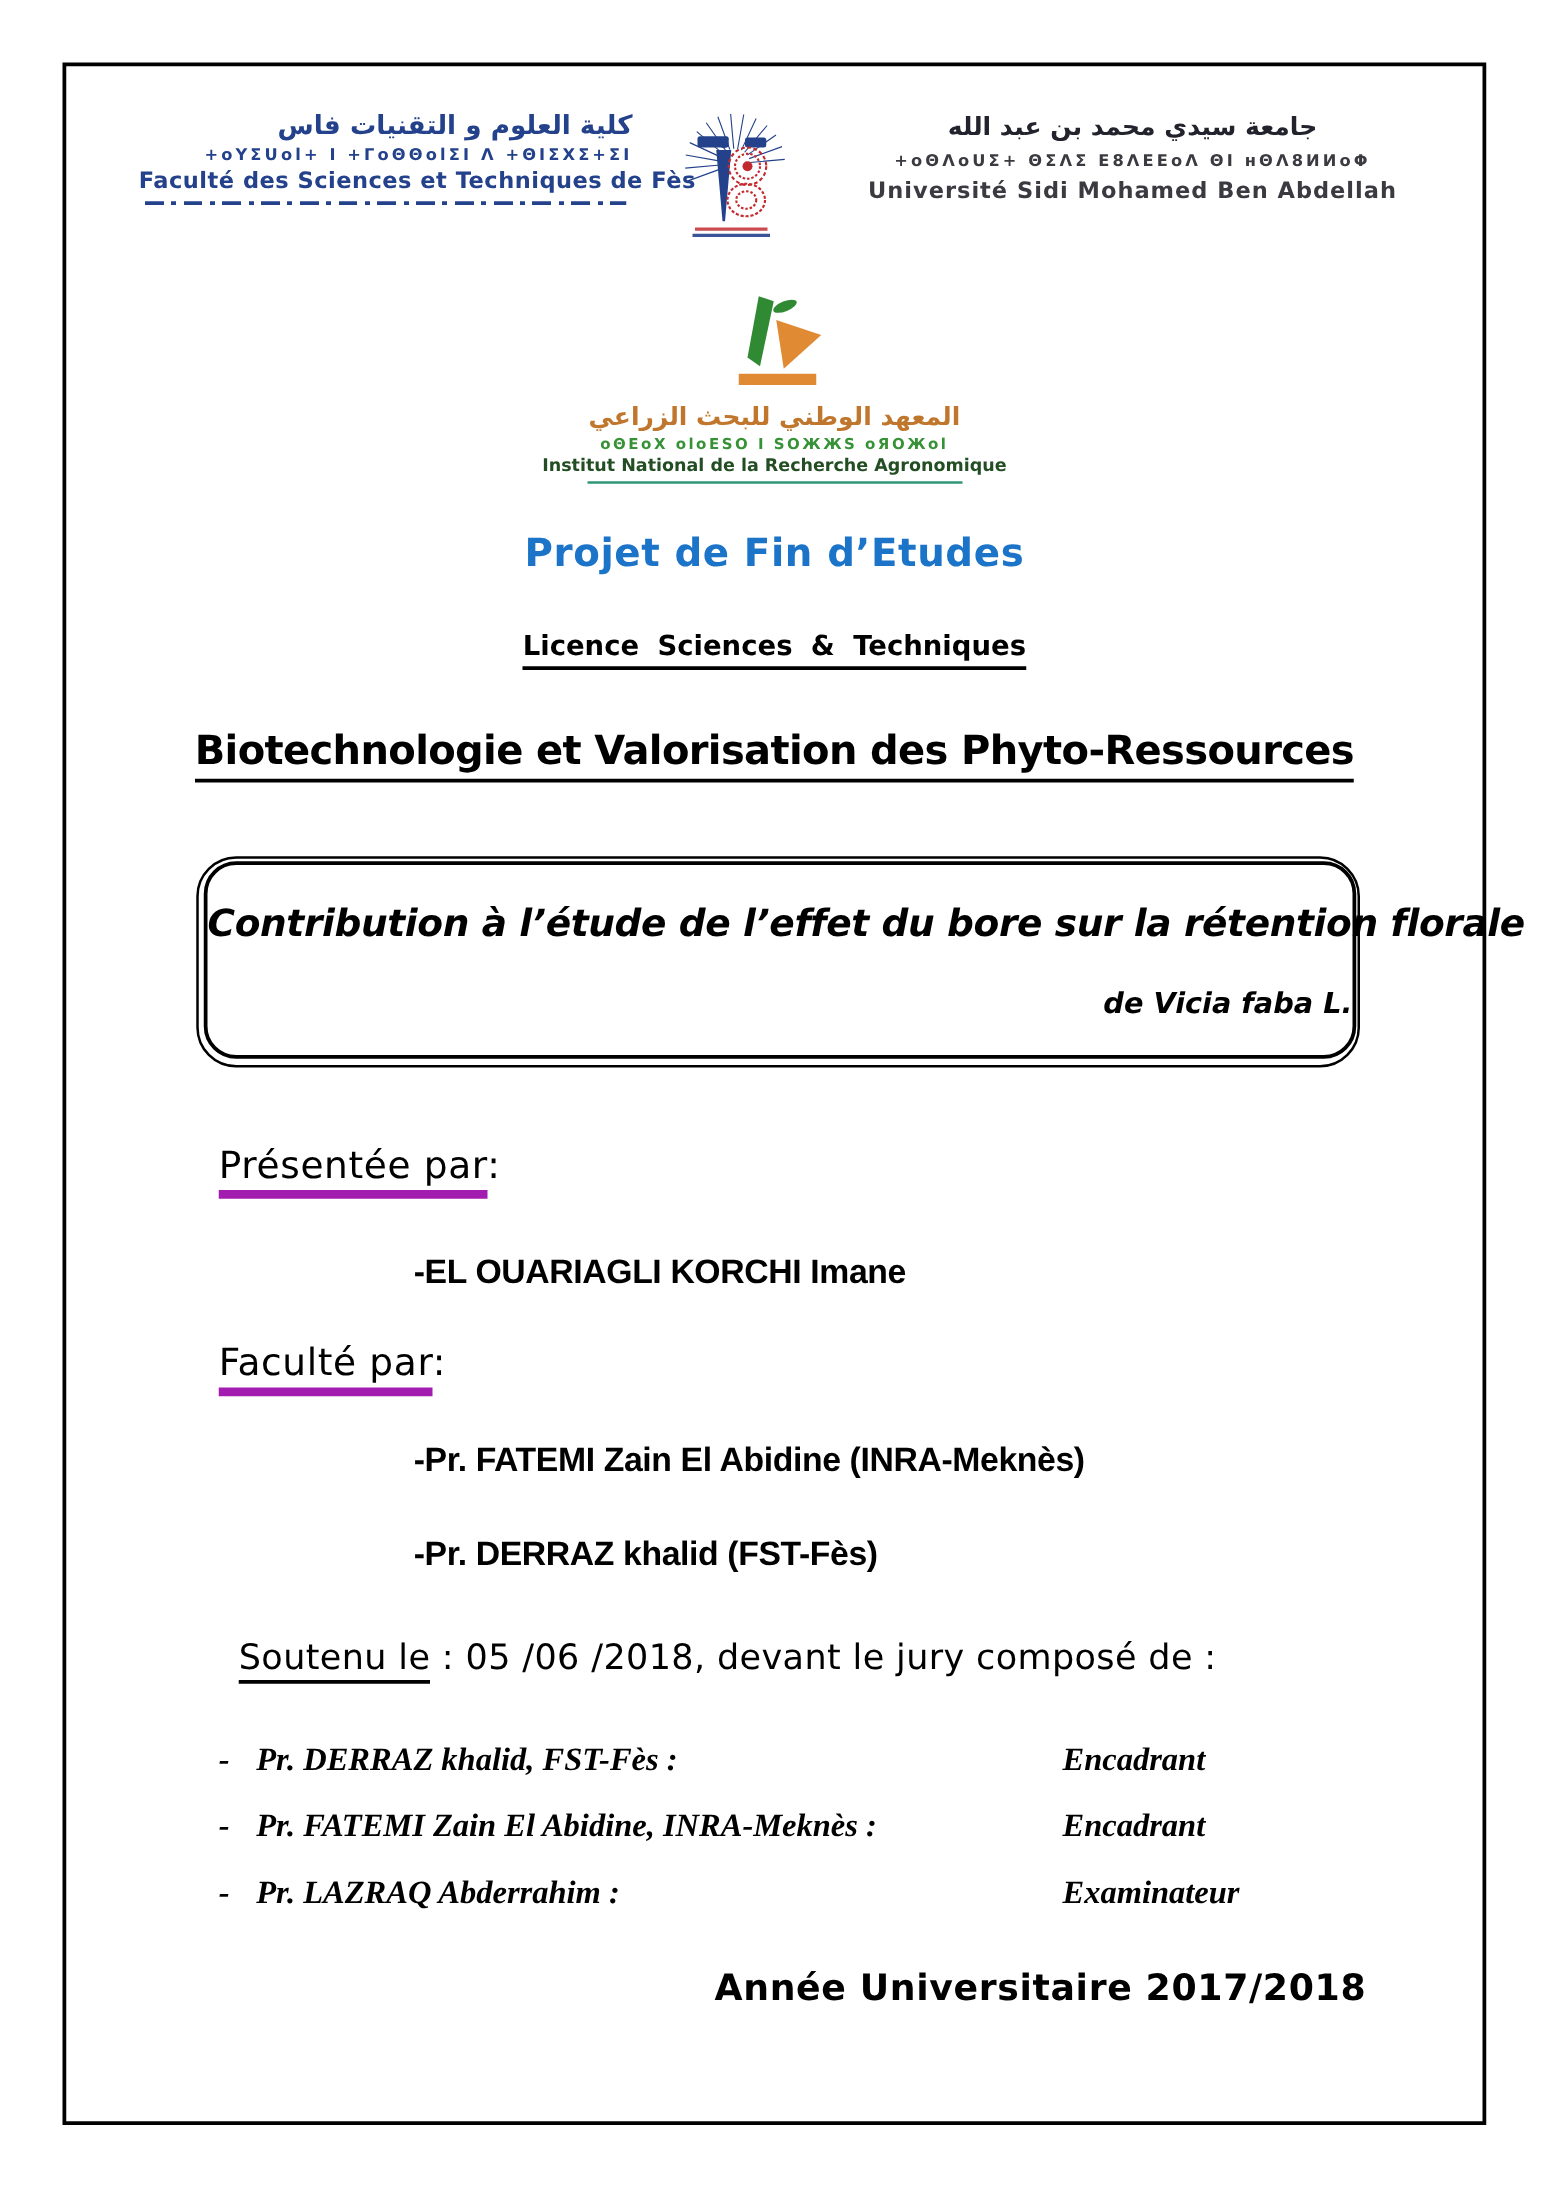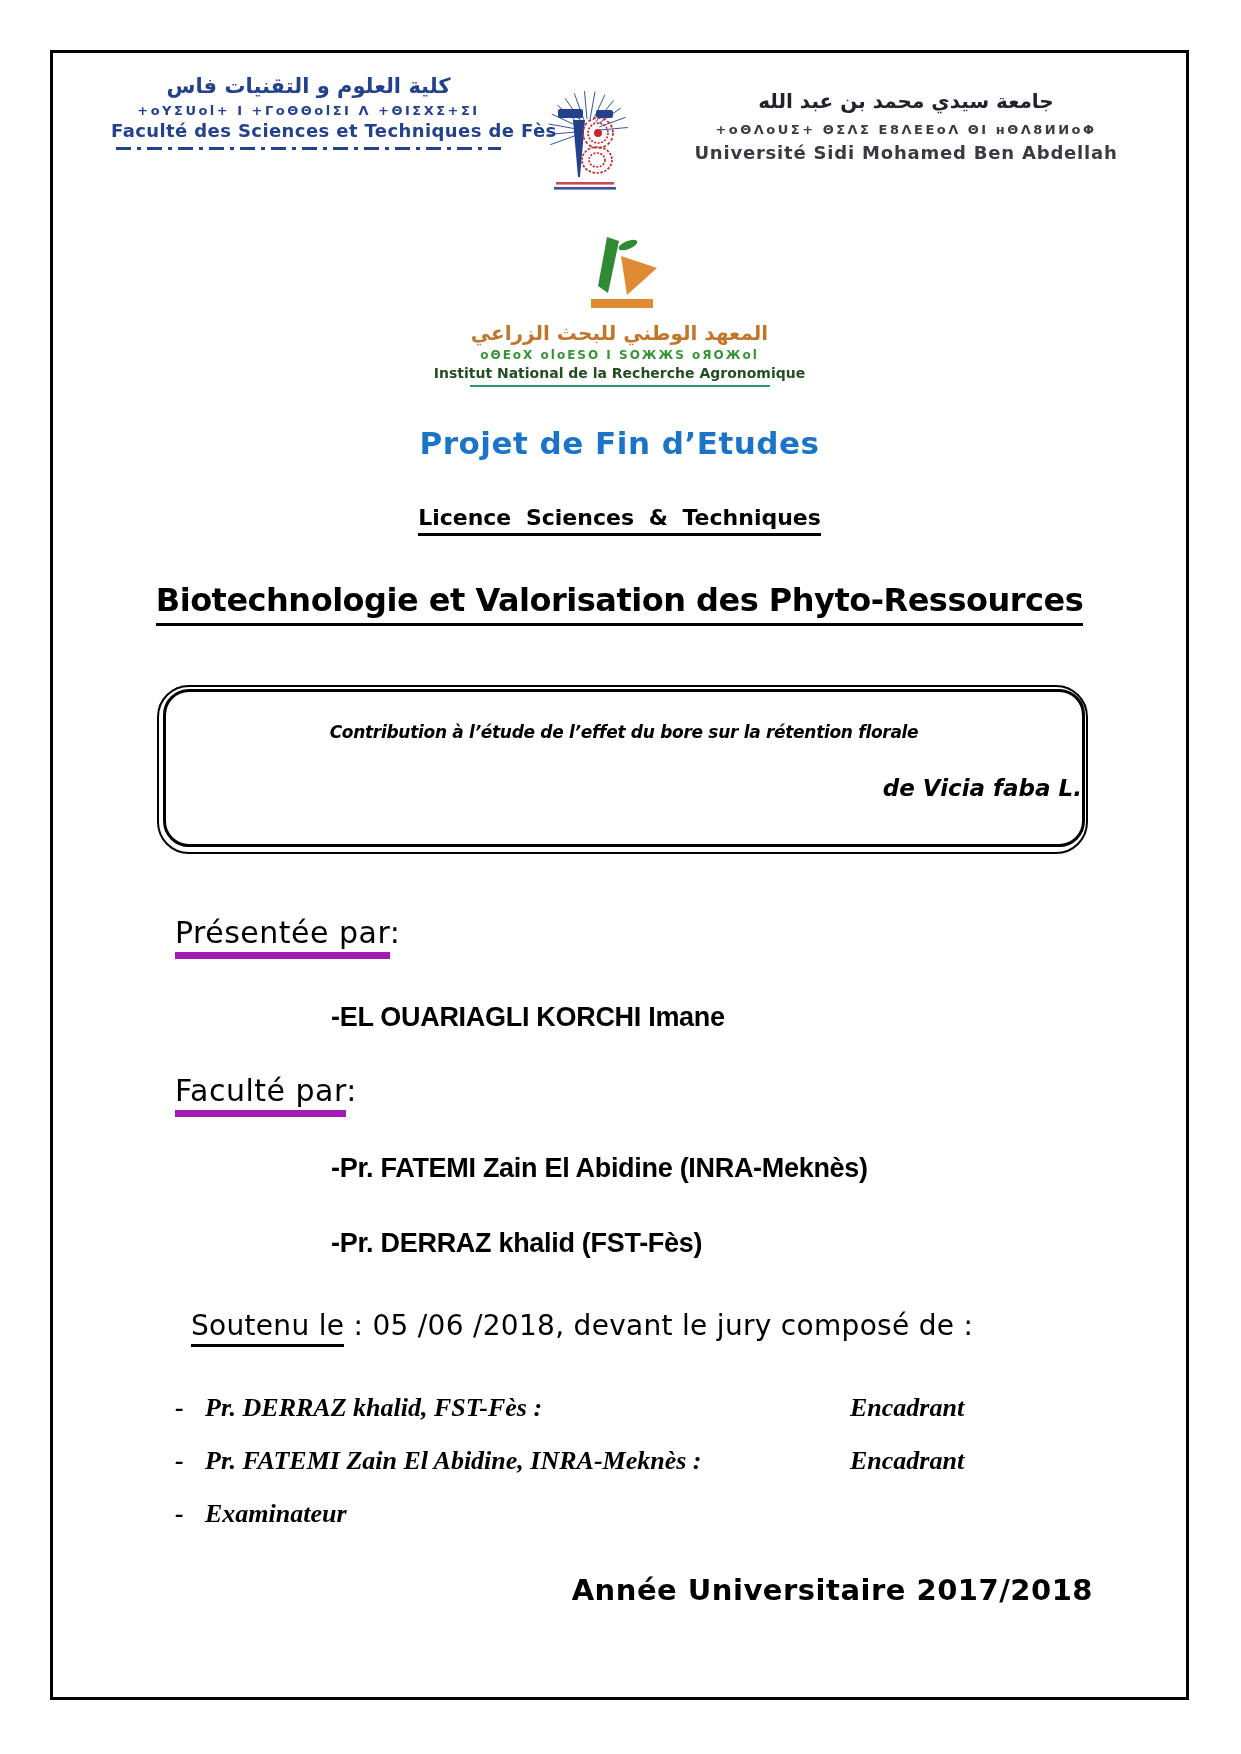--- a/index.html
+++ b/index.html
@@ -2,21 +2,21 @@
 <html><head>
 <meta charset="utf-8">
 <style>
   html,body{margin:0;padding:0;background:#ffffff;width:1241px;height:1754px;position:relative;overflow:hidden;
     font-family:"DejaVu Sans",sans-serif;color:#000;}
   .frame{position:absolute;left:50px;top:50px;width:1133px;height:1644px;border:3px solid #000;background:#fff;}
 
   
   .header{position:absolute;top:20px;left:58px;right:40px;display:flex;justify-content:space-between;align-items:flex-start;}
   .inst{text-align:center;}
-  .fst{width:395px;color:#24418c;}
+  .fst{width:395px;color:#24418c;margin-top:14px;text-align:right;}
   .fst .ar{font-size:21px;font-weight:bold;line-height:1.25;}
   .fst .tif{font-size:13px;font-weight:bold;letter-spacing:2.5px;margin-top:4px;white-space:nowrap;}
   .fst .fr{font-size:18px;font-weight:bold;letter-spacing:.4px;margin-top:2px;white-space:nowrap;}
   .dashline{height:3px;margin:6px auto 0;width:385px;
     background:repeating-linear-gradient(90deg,#24418c 0 15px,transparent 15px 21px,#24418c 21px 25px,transparent 25px 31px);}
   .usmba{width:480px;color:#2e2e36;margin-top:16px;}
   .usmba .ar{font-size:20px;font-weight:bold;color:#23232e;}
   .usmba .tif{font-size:13px;font-weight:bold;letter-spacing:2.5px;margin-top:9px;color:#3a3a40;white-space:nowrap;}
   .usmba .fr{font-size:18px;font-weight:bold;letter-spacing:.8px;margin-top:5px;color:#3a3a40;white-space:nowrap;}
   .sealbox{width:92px;margin-top:0;}
@@ -32,21 +32,21 @@
   .t-project{position:absolute;top:372px;left:0;right:0;text-align:center;
     font-size:31px;font-weight:bold;color:#1b74c8;letter-spacing:.5px;}
   .t-degree{position:absolute;top:452px;left:0;right:0;text-align:center;font-size:22px;font-weight:bold;word-spacing:7px;}
   .t-degree span{border-bottom:3px solid #000;padding-bottom:3px;}
   .t-spec{position:absolute;top:528px;left:0;right:0;text-align:center;font-size:32px;font-weight:bold;letter-spacing:-.5px;}
   .t-spec span{border-bottom:3px solid #000;padding-bottom:4px;white-space:nowrap;}
 
   
   .tbox{position:absolute;top:636px;left:110px;width:916px;height:152px;border:3px solid #000;border-radius:26px;background:#fff;}
   .tbox::after{content:"";position:absolute;left:-9px;right:-6px;top:-7px;bottom:-10px;border:2px solid #000;border-radius:32px;pointer-events:none;}
-  .tbox .l1{margin-top:30px;text-align:center;font-size:17px;font-weight:bold;font-style:italic;letter-spacing:-.3px;white-space:nowrap;}
+  .tbox .l1{margin-top:30px;text-align:center;font-size:30px;font-weight:bold;font-style:italic;letter-spacing:-.3px;white-space:nowrap;}
   .tbox .l2{margin-top:33px;text-align:right;font-size:23px;font-weight:bold;font-style:italic;}
 
   
   .lbl{position:absolute;left:122px;font-size:30px;letter-spacing:.5px;}
   .lbl .u{border-bottom:7px solid #a21caf;padding-bottom:2px;}
   .who{position:absolute;left:278px;font-family:"Liberation Sans",sans-serif;font-weight:bold;font-size:27px;letter-spacing:-.3px;}
   .presented-lbl{top:862px;}
   .student{top:949px;}
   .encadre-lbl{top:1020px;}
   .sup1{top:1100px;}
@@ -163,19 +163,20 @@
       <span>Pr. DERRAZ khalid, FST-Fès :</span>
       <span>Encadrant</span>
     </div>
     <div class="row">
       <span>-</span>
       <span>Pr. FATEMI Zain El Abidine, INRA-Meknès :</span>
       <span>Encadrant</span>
     </div>
     <div class="row">
       <span>-</span>
+      <span>Pr. LAZRAQ Abderrahim :</span>
       <span>Examinateur</span>
     </div>
   </div>
 
   <div class="year">Année Universitaire 2017/2018</div>
 
 </div>
 
 </body></html>

